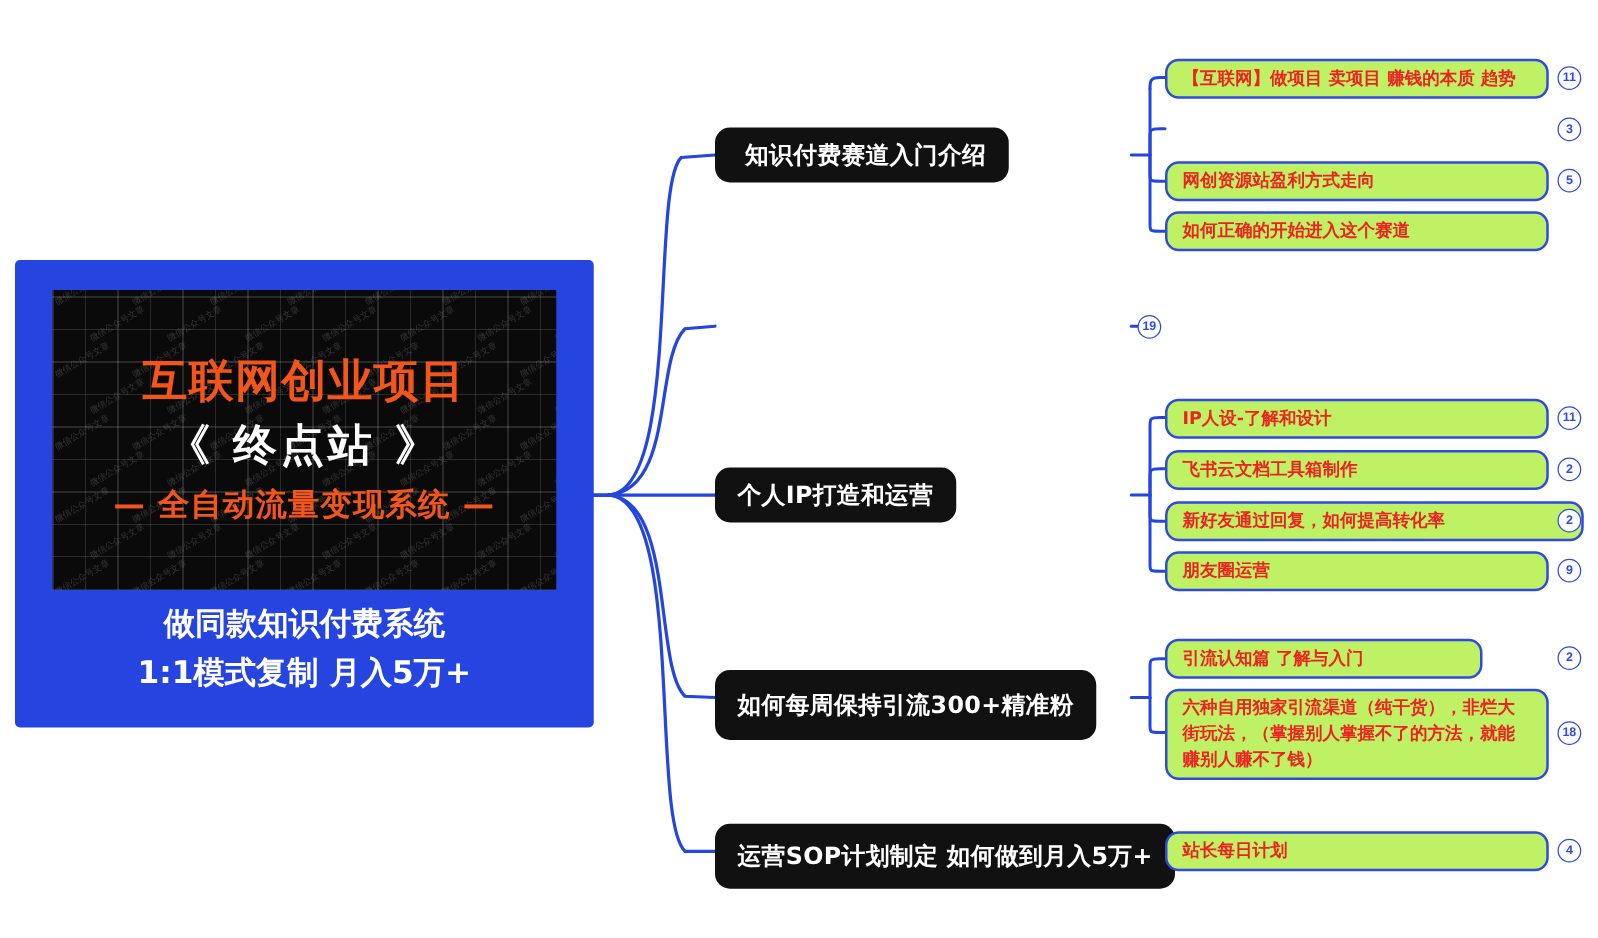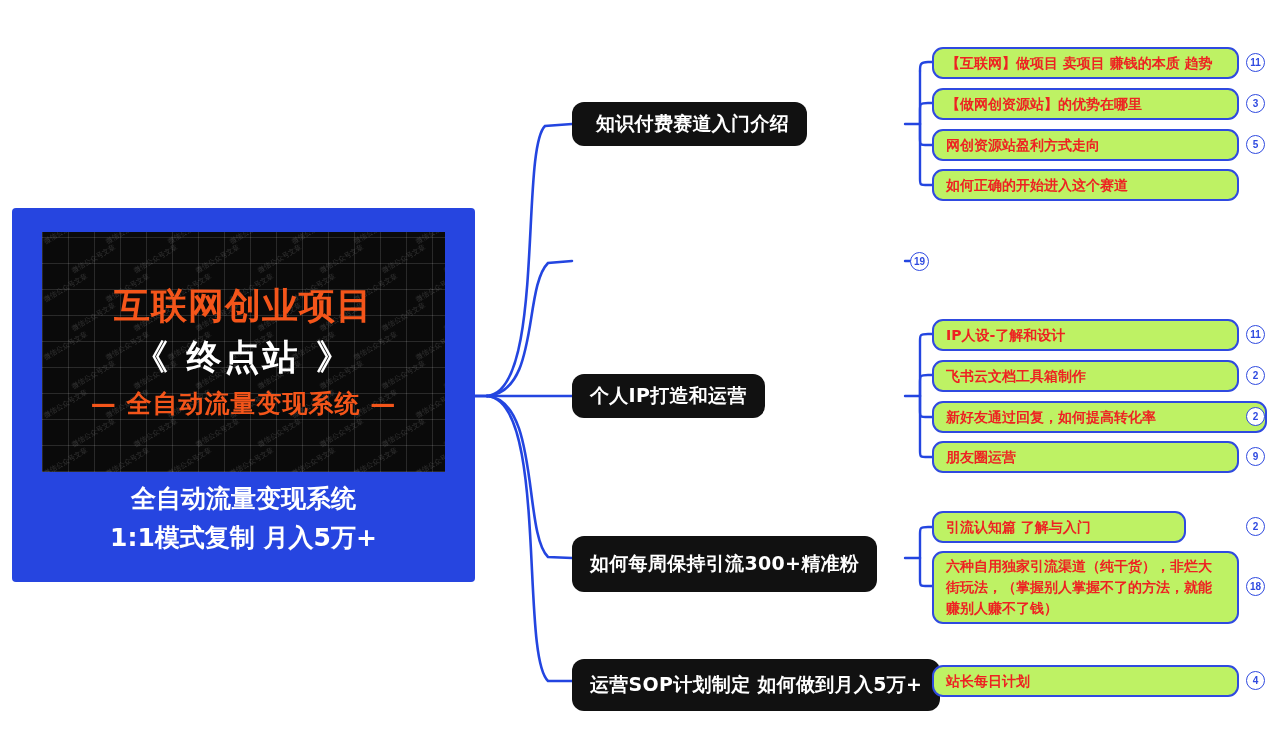--- a/index.html
+++ b/index.html
@@ -260,39 +260,38 @@
           <span class="wm" style="left: 310px; top: 238px;">微信公众号文章</span>
           <span class="wm" style="left: 372px; top: 238px;">微信公众号文章</span>
         </div>
       <div id="poster-inner">
         <div class="poster-l1">互联网创业项目</div>
         <div class="poster-l2">《 终点站 》</div>
         <div class="poster-l3">—  全自动流量变现系统  —</div>
       </div>
     </div>
     <div id="root-caption">
-      <div>全自动流量变现系统</div>
+      <div>做同款知识付费系统</div>
       <div>1:1模式复制  月入5万+</div>
     </div>
   </div>
 
   <div class="branch" style="left:572px; top:102px; height:44px;padding-left:24px;">知识付费赛道入门介绍</div>
 
   <div class="badge" style="left:910px; top:252px;">19</div>
 
   <div class="branch" style="left:572px; top:374px; height:44px;">个人IP打造和运营</div>
 
   <div class="branch" style="left:572px; top:536px; height:56px;">如何每周保持引流300+精准粉</div>
 
   <div class="branch" style="left:572px; top:659px; height:52px;">运营SOP计划制定 如何做到月入5万+</div>
 
   <div class="leaf" style="left:932px; top:47px; width:307px; height:32px;">【互联网】做项目 卖项目 赚钱的本质 趋势</div>
   <div class="badge" style="left:1246px; top:53px;">11</div>
 
-  <div class="leaf" style="left:932px; top:88px; width:307px; height:32px;">【做网创资源站】的优势在哪里</div>
   <div class="badge" style="left:1246px; top:94px;">3</div>
 
   <div class="leaf" style="left:932px; top:129px; width:307px; height:32px;">网创资源站盈利方式走向</div>
   <div class="badge" style="left:1246px; top:135px;">5</div>
 
   <div class="leaf" style="left:932px; top:169px; width:307px; height:32px;">如何正确的开始进入这个赛道</div>
 
   <div class="leaf" style="left:932px; top:319px; width:307px; height:32px;">IP人设-了解和设计</div>
   <div class="badge" style="left:1246px; top:325px;">11</div>
 

